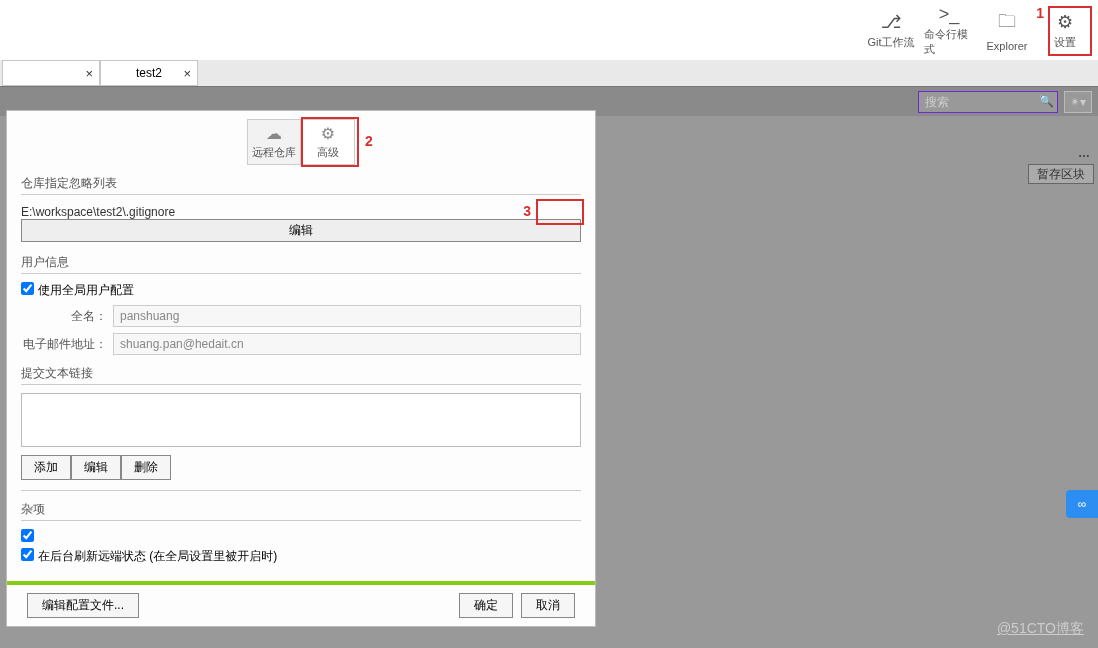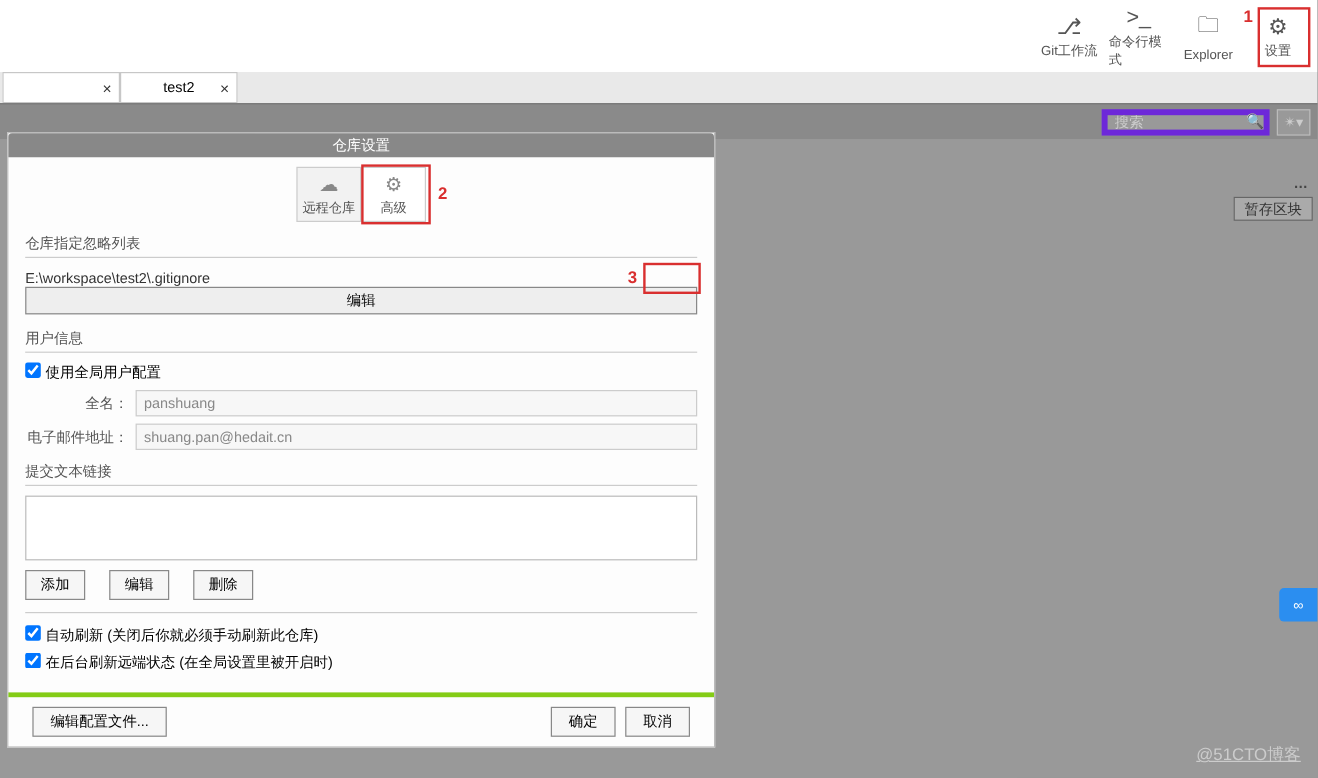--- a/index.html
+++ b/index.html
@@ -16,21 +16,21 @@
 
 
 .tabs-bar { position: absolute; top: 60px; left: 0; right: 0; height: 26px; background: #e9e9e9; display: flex; }
 .tab { width: 98px; height: 26px; background: #fff; border: 1px solid #c7c7c7; display: flex; align-items: center; justify-content: center; position: relative; margin-right: 0; }
 .tab .close { position: absolute; right: 6px; font-size: 13px; color: #333; }
 .tab:first-child { margin-left: 2px; }
 
 
 .sub-header { position: absolute; top: 86px; left: 0; right: 0; height: 30px; background: #8a8a8a; border-top: 1px solid #777; display: flex; align-items: center; justify-content: flex-end; padding-right: 6px; gap: 6px; }
 .search-wrap { position: relative; }
-.search-input { width: 140px; height: 22px; background: #999; border: 5px solid #6d28d9; color: #ccc; padding: 0 22px 0 6px; }
+.search-input { width: 140px; height: 22px; background: #999; border: 1px solid #6d28d9; color: #ccc; padding: 0 22px 0 6px; }
 .search-input::placeholder { color: #ccc; }
 .search-icon { position: absolute; right: 4px; top: 3px; color: #bbb; }
 .gear-btn { width: 28px; height: 22px; border: 1px solid #bbb; background: #999; display: flex; align-items: center; justify-content: center; color: #ccc; }
 
 
 .bg-gray { position: absolute; top: 116px; left: 0; right: 0; bottom: 0; background: #999; }
 
 
 .more-row { position: absolute; top: 146px; right: 6px; display: flex; justify-content: flex-end; }
 .more-dots { color: #444; font-weight: bold; letter-spacing: 2px; }
@@ -58,21 +58,21 @@
 .red-box-3 { position: absolute; right: -3px; top: -4px; width: 48px; height: 26px; border: 2px solid #d92f2f; pointer-events: none; }
 .annot-3 { position: absolute; right: 50px; top: 0; color: #d92f2f; font-weight: bold; font-size: 14px; }
 
 .chk-row { display: flex; align-items: flex-start; gap: 4px; margin-bottom: 6px; }
 .chk-row input[type=checkbox] { width: 13px; height: 13px; }
 .form-row { display: flex; align-items: center; margin-bottom: 6px; }
 .form-row .lbl { width: 92px; text-align: right; padding-right: 6px; color: #555; }
 .form-row input[type=text] { flex: 1; height: 22px; border: 1px solid #ccc; background: #f7f7f7; color: #888; padding: 0 6px; }
 
 .text-links-box { width: 100%; height: 54px; border: 1px solid #bbb; background: #fff; margin-bottom: 8px; }
-.btn-row { display: flex; gap: 20px; }
+.btn-row { display: flex; gap: 0; }
 .btn { padding: 3px 12px; border: 1px solid #888; background: #f6f6f6; cursor: pointer; }
 
 .dlg-footer { border-top: 4px solid #84cc16; padding: 8px 20px; display: flex; align-items: center; }
 .footer-left { flex: 1; }
 .footer-btn { padding: 3px 14px; border: 1px solid #888; background: #f6f6f6; margin-left: 8px; cursor: pointer; }
 
 
 .watermark { position: absolute; right: 14px; bottom: 10px; color: #ccc; font-size: 14px; text-decoration: underline; }
 
 
@@ -128,21 +128,20 @@
 <div class="bg-gray"></div>
 
 <div class="more-row">
   <span class="more-dots">…</span>
 </div>
 <div class="stash-btn">
   <span>暂存区块</span>
 </div>
 
 <div class="dialog">
-  <div class="dialog-title">仓库设置</div>
 
   <div class="dlg-tabs">
     <div class="dlg-tab">
       <span class="ic">☁</span>
       <span class="lbl">远程仓库</span>
     </div>
     <div class="dlg-tab active">
       <span class="ic">⚙</span>
       <span class="lbl">高级</span>
     </div>
@@ -184,23 +183,23 @@
       <div class="btn-row">
         <button class="btn">添加</button>
         <button class="btn">编辑</button>
         <button class="btn">删除</button>
       </div>
     </div>
 
     <hr class="sep">
 
     <div class="fieldset" style="margin-bottom:0">
+      <div class="fs-title">杂项</div>
       <div class="chk-row">
         <input type="checkbox" checked="" style="">
-        <span>自动刷新 (关闭后你就必须手动刷新此仓库)</span>
       </div>
       <div class="chk-row">
         <input type="checkbox" checked="" style="">
         <span>在后台刷新远端状态 (在全局设置里被开启时)</span>
       </div>
     </div>
 
   </div>
 
   <div class="dlg-footer">

